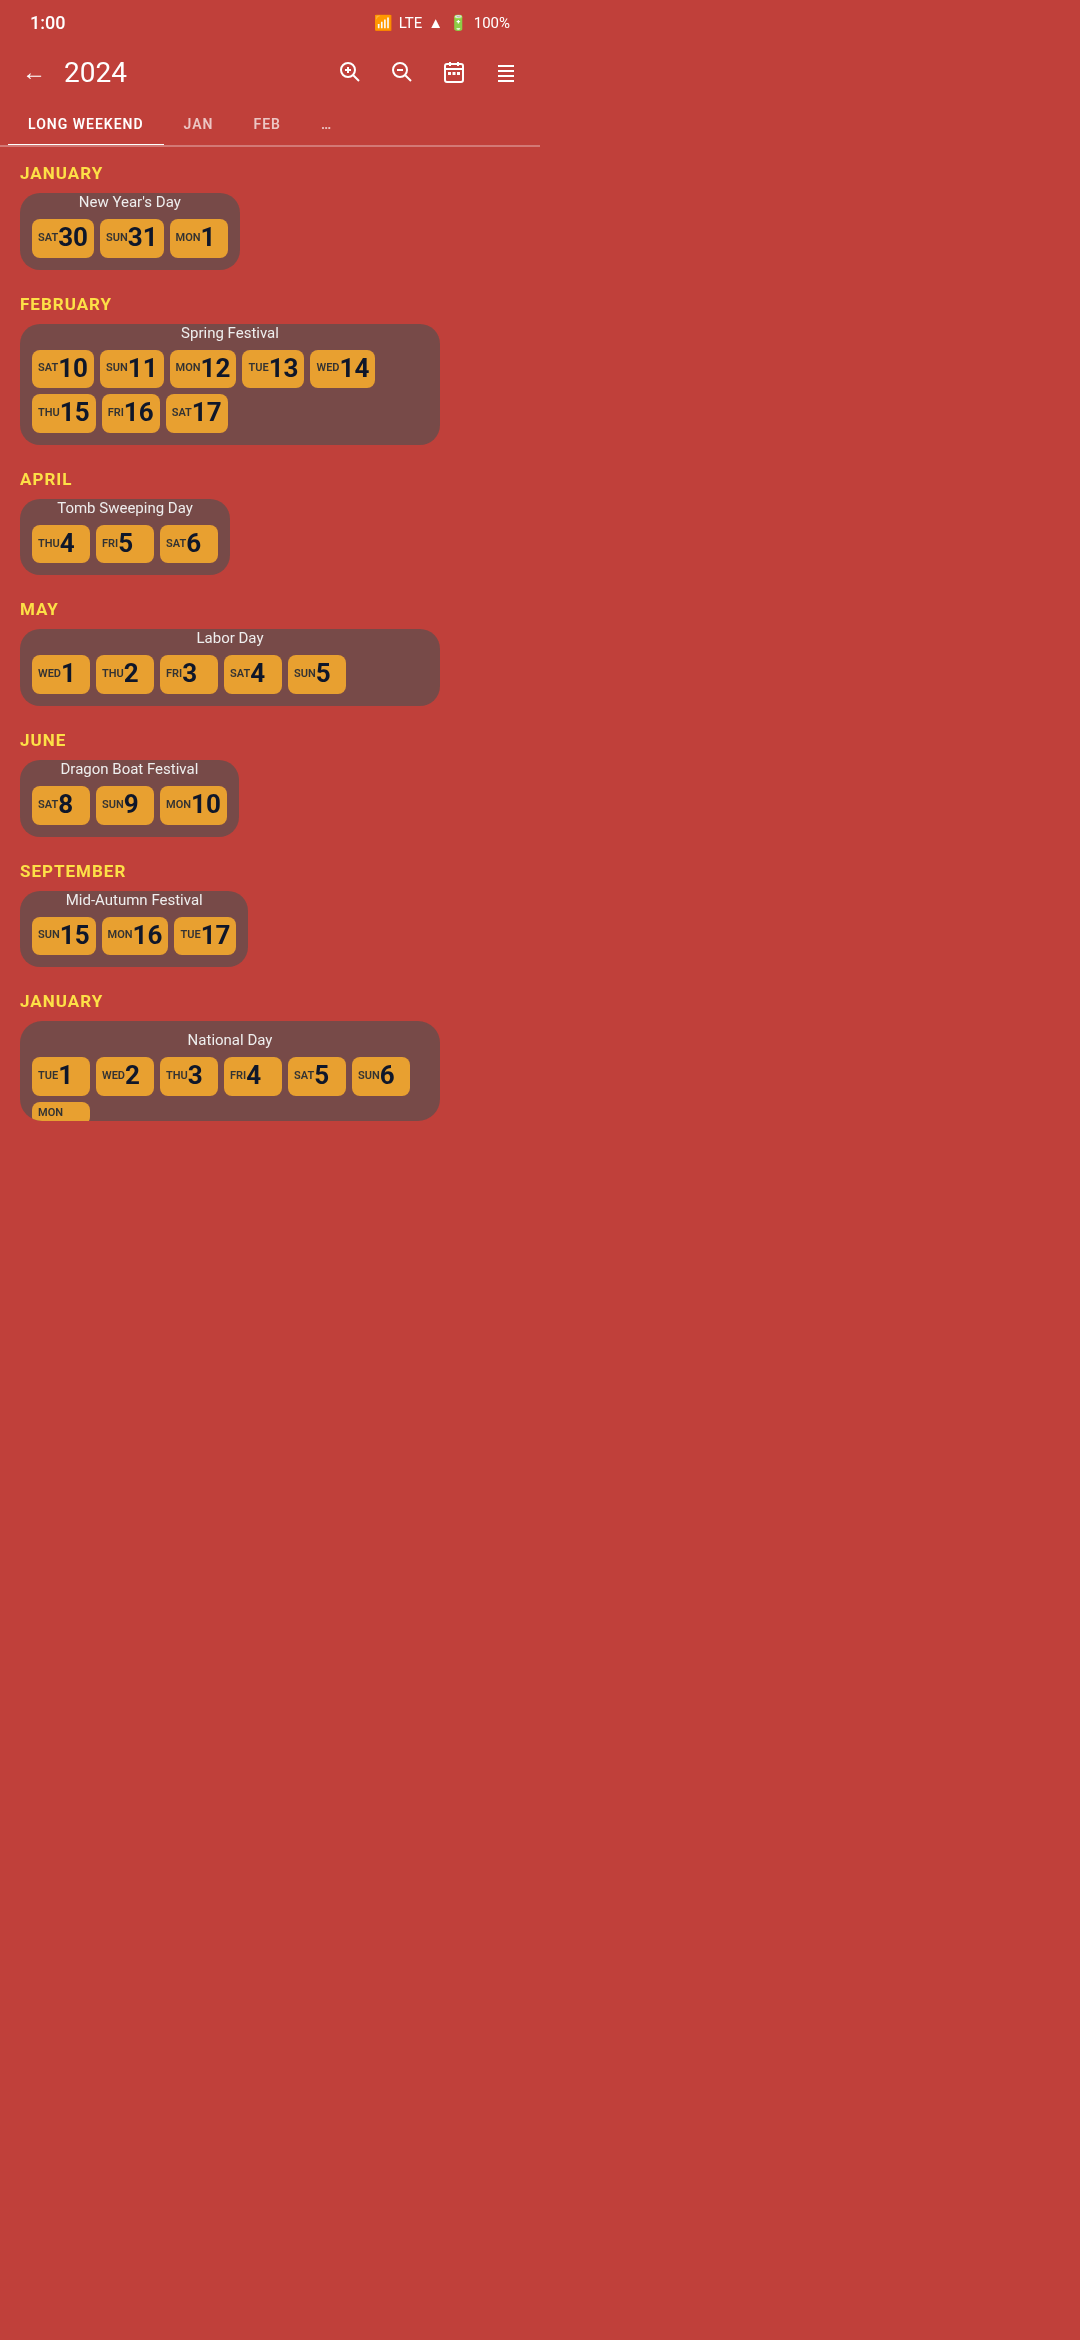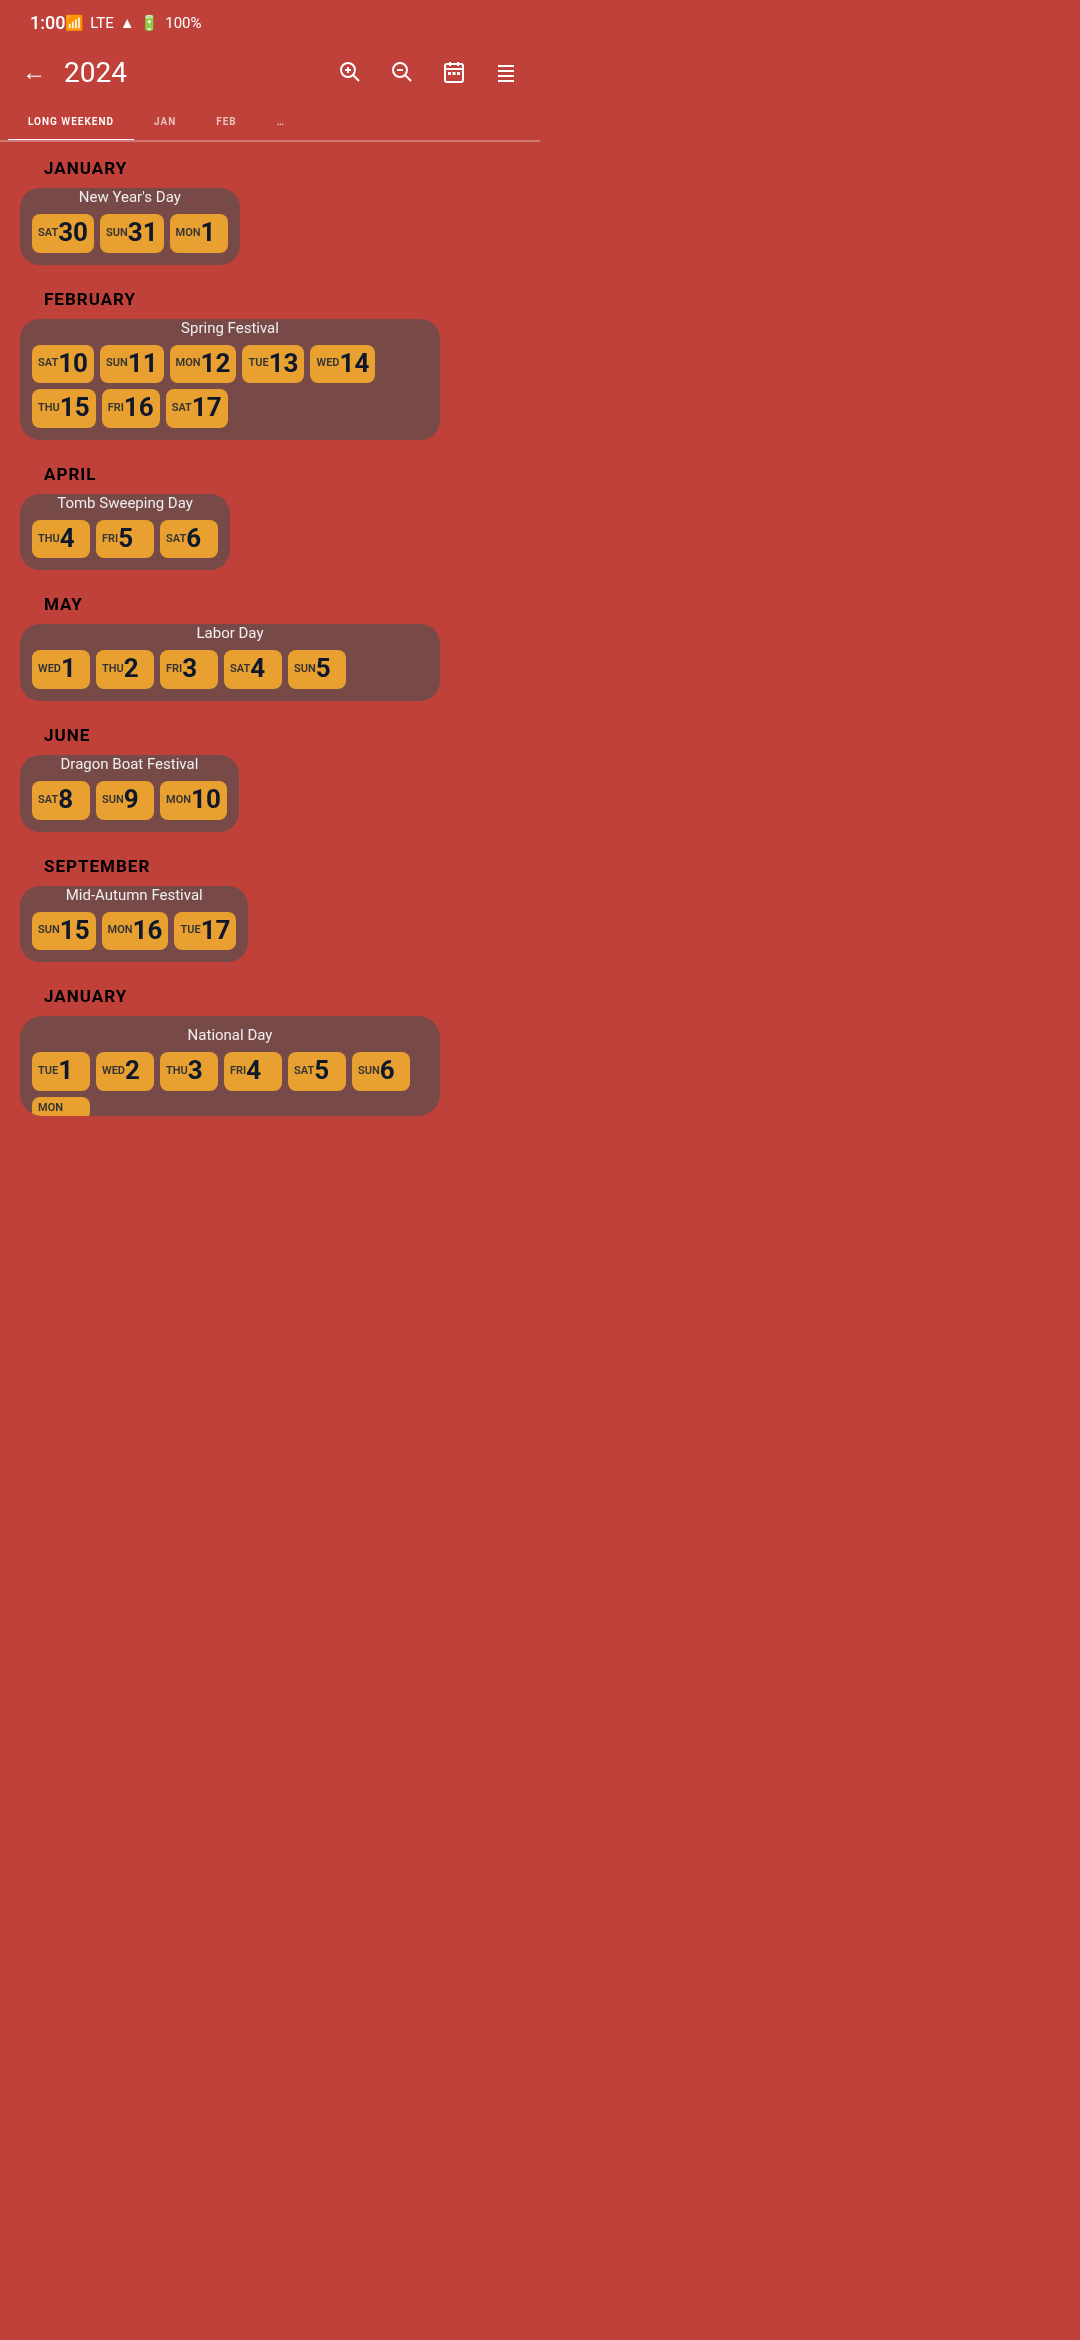--- a/index.html
+++ b/index.html
@@ -10,20 +10,21 @@
       min-height: 1170px;
       background-color: #c0403a;
       font-family: 'Roboto', Arial, sans-serif;
       color: white;
       overflow-x: hidden;
     }
 
     
     .status-bar {
       display: flex;
+      justify-content: space-between;
       align-items: center;
       padding: 10px 30px 5px 30px;
       height: 40px;
     }
     .status-time {
       font-size: 18px;
       font-weight: 500;
     }
     .status-icons {
       display: flex;
@@ -70,21 +71,21 @@
 
     
     .tabs {
       display: flex;
       border-bottom: 2px solid rgba(255,255,255,0.3);
       padding: 0 8px;
       overflow-x: auto;
     }
     .tab {
       padding: 12px 20px;
-      font-size: 10px;
+      font-size: 14px;
       font-weight: 600;
       letter-spacing: 1px;
       cursor: pointer;
       white-space: nowrap;
       opacity: 0.7;
       position: relative;
     }
     .tab.active {
       opacity: 1;
       border-bottom: 3px solid white;
@@ -106,22 +107,21 @@
 
     
     .month-section {
       margin-bottom: 24px;
     }
     .month-label {
       font-size: 17px;
       font-weight: 700;
       letter-spacing: 1px;
       margin-bottom: 10px;
-      color: #000000;
-      margin-left: 24px;
+      color: #fde047;
     }
 
     
     .holiday-card {
       background: rgba(80, 80, 80, 0.65);
       border-radius: 20px;
       padding: 0 12px 12px 12px;
       display: inline-block;
       min-width: 80px;
     }

